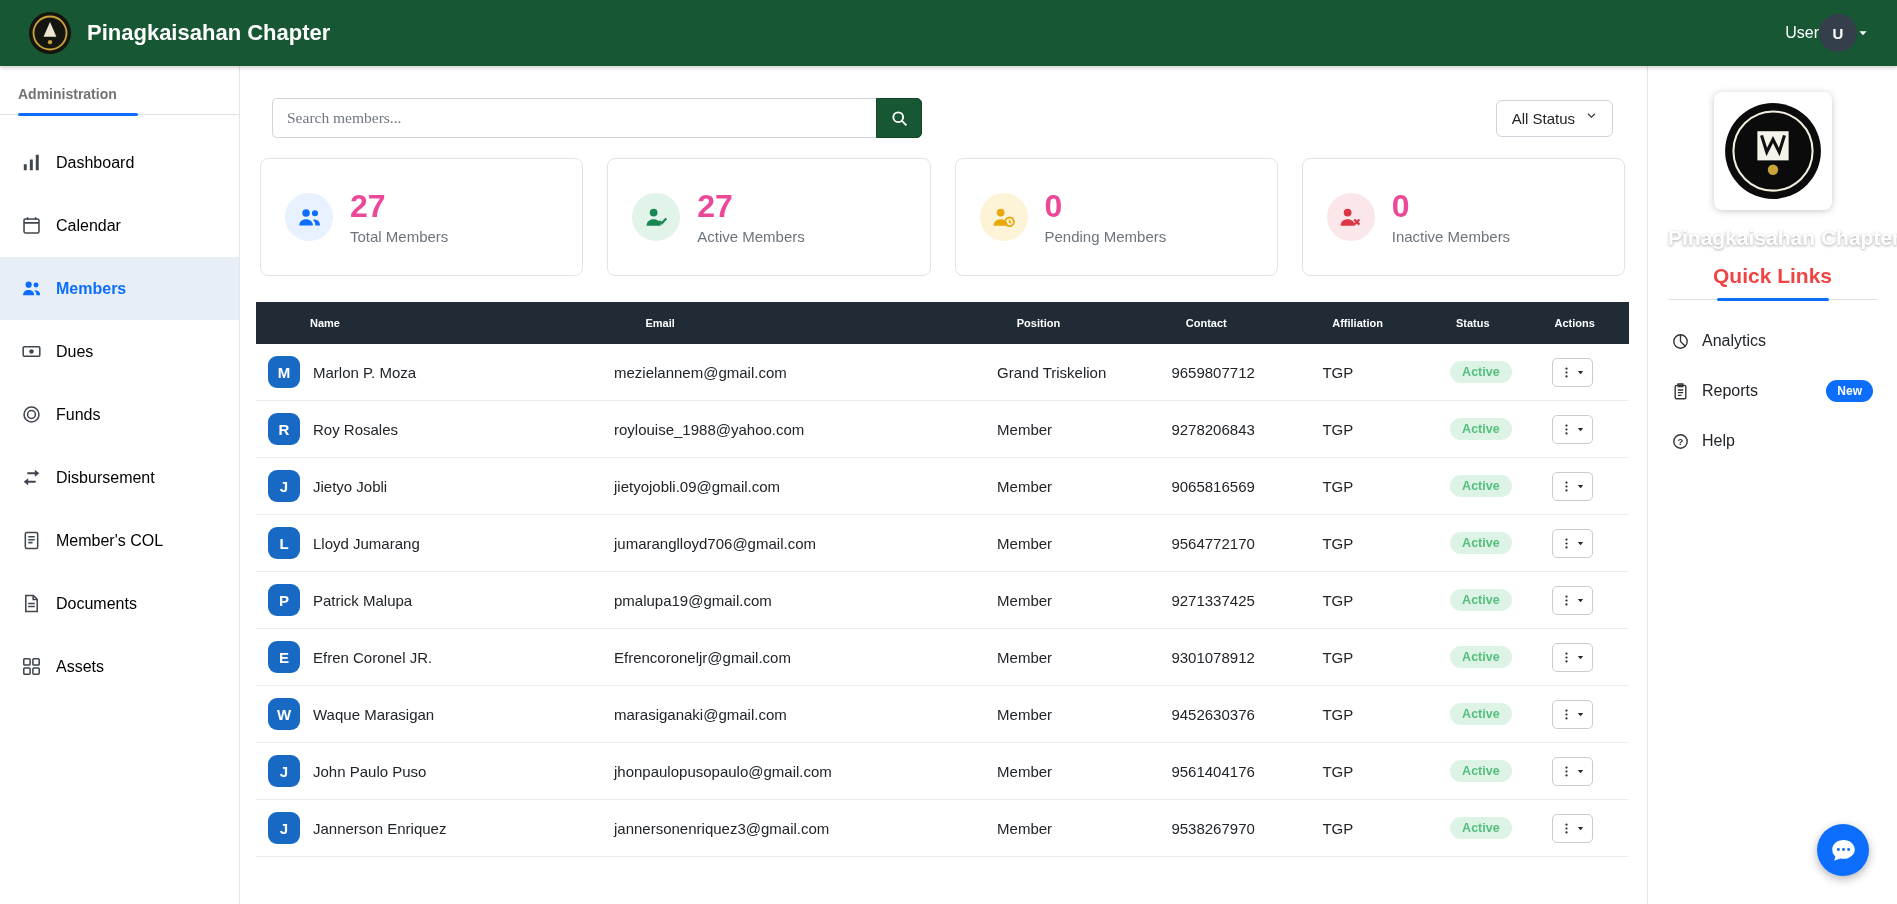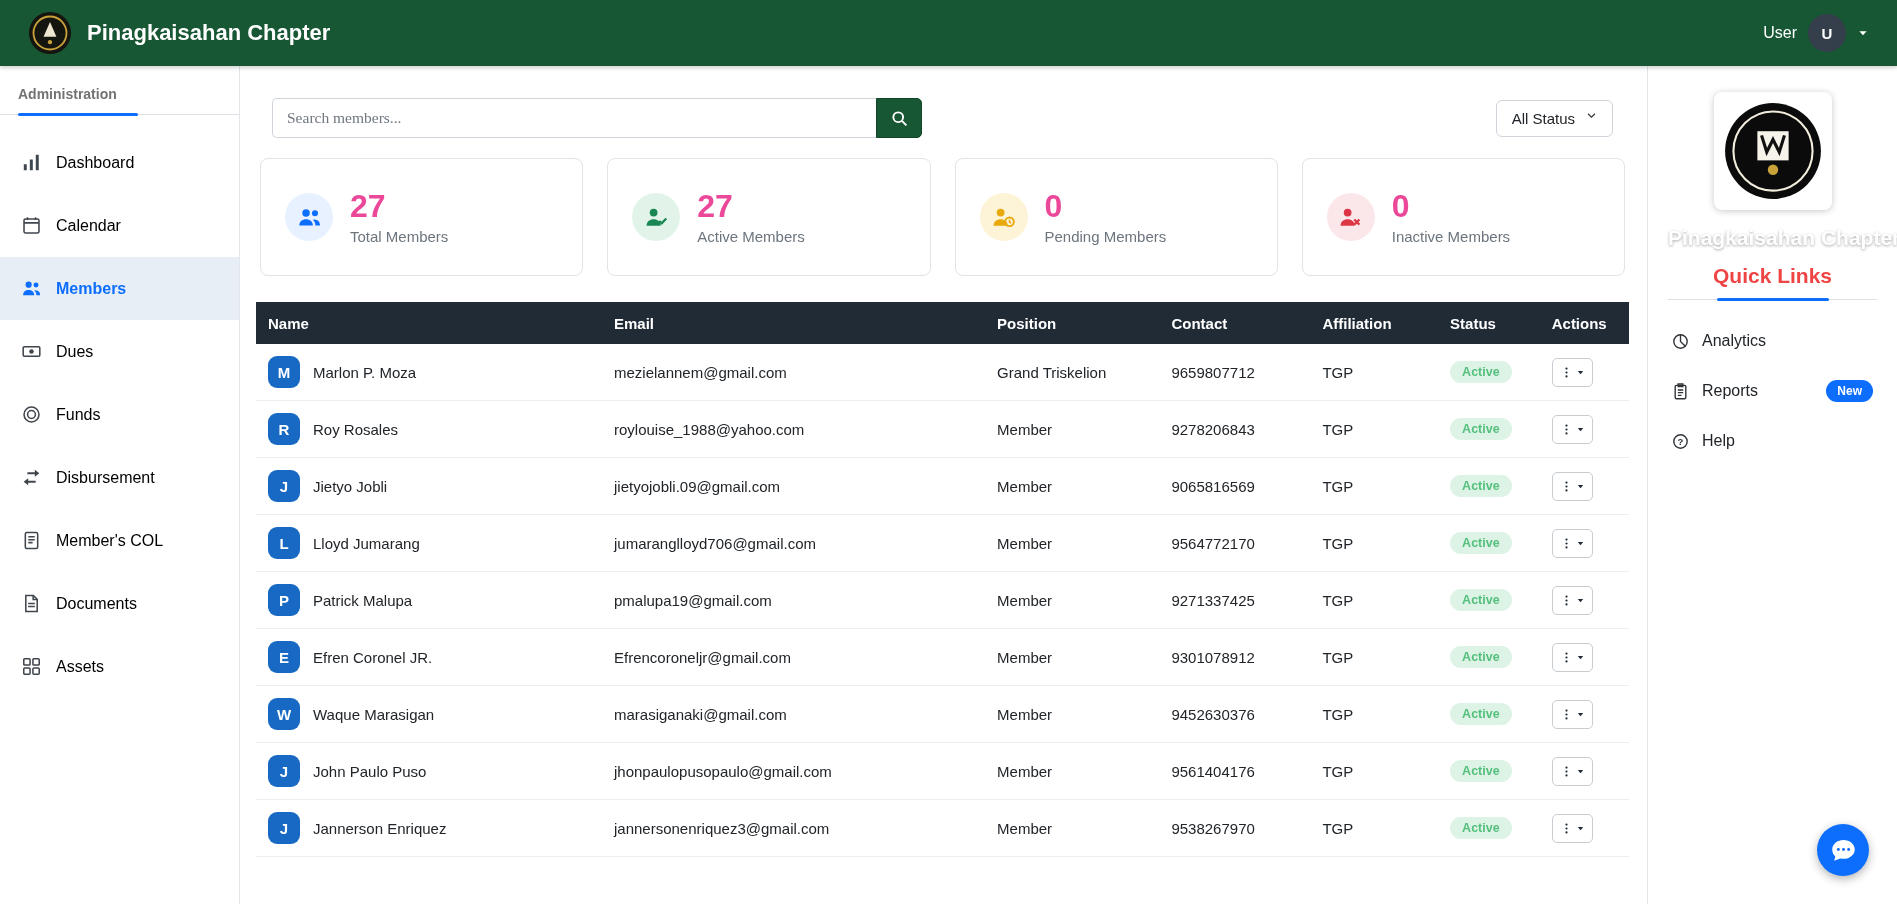--- a/index.html
+++ b/index.html
@@ -15,21 +15,21 @@
   
   .navbar {
     height: 66px; background: #175734;
     display: flex; align-items: center; justify-content: space-between;
     padding: 0 28px; box-shadow: 0 2px 4px rgba(0,0,0,.18);
     position: relative; z-index: 5;
   }
   .brand { display: flex; align-items: center; gap: 15px; }
   .brand-logo { width: 44px; height: 44px; }
   .brand-title { color: #fff; font-size: 22px; font-weight: 700; }
-  .user-menu { display: flex; align-items: center; gap: 11px; color: #fff; font-size: 16px; cursor: pointer; }
+  .user-menu { display: flex; align-items: center; color: #fff; font-size: 16px; cursor: pointer; }
   .user-avatar {
     width: 38px; height: 38px; border-radius: 50%; background: #353f4b;
     display: flex; align-items: center; justify-content: center;
     font-size: 15px; font-weight: 700; color: #fff;
   }
   .nav-caret { width: 12px; height: 12px; color: #fff; }
 
   
   .layout { display: flex; height: 838px; overflow: hidden; }
 
@@ -98,21 +98,21 @@
   .stat-icon { width: 48px; height: 48px; border-radius: 50%; display: flex; align-items: center; justify-content: center; flex-shrink: 0; }
   .stat-icon svg { width: 23px; height: 23px; }
   .stat-value { font-size: 32px; font-weight: 700; color: #ec4899; line-height: 1.1; }
   .stat-label { font-size: 15px; color: #6c757d; margin-top: 4px; }
 
   .tbl-head, .tbl-row {
     display: grid;
     grid-template-columns: 25.2% 27.9% 12.7% 11% 9.3% 7.4% 6.5%;
     align-items: center;
   }
-  .tbl-head { background: #212b36; color: #fff; font-size: 15px; font-weight: 700; height: 42px; }
+  .tbl-head { background: #212b36; color: #fff; font-size: 11px; font-weight: 700; height: 42px; padding-left: 42px; }
   .tbl-head > div { padding: 0 12px; }
   .tbl-row { height: 57px; border-bottom: 1px solid #ebedf0; font-size: 15px; color: #212529; background: #fff; }
   .tbl-row > div { padding: 0 12px; display: flex; align-items: center; gap: 13px; min-width: 0; }
   .tbl-row > div span { white-space: nowrap; }
   .avatar-sq {
     width: 32px; height: 32px; border-radius: 9px; background: #1769c4; color: #fff;
     font-weight: 700; font-size: 15px; display: flex; align-items: center; justify-content: center; flex-shrink: 0;
   }
   .badge-active {
     background: #dcf3e5; color: #55bf7d; font-size: 12.5px; font-weight: 600;

